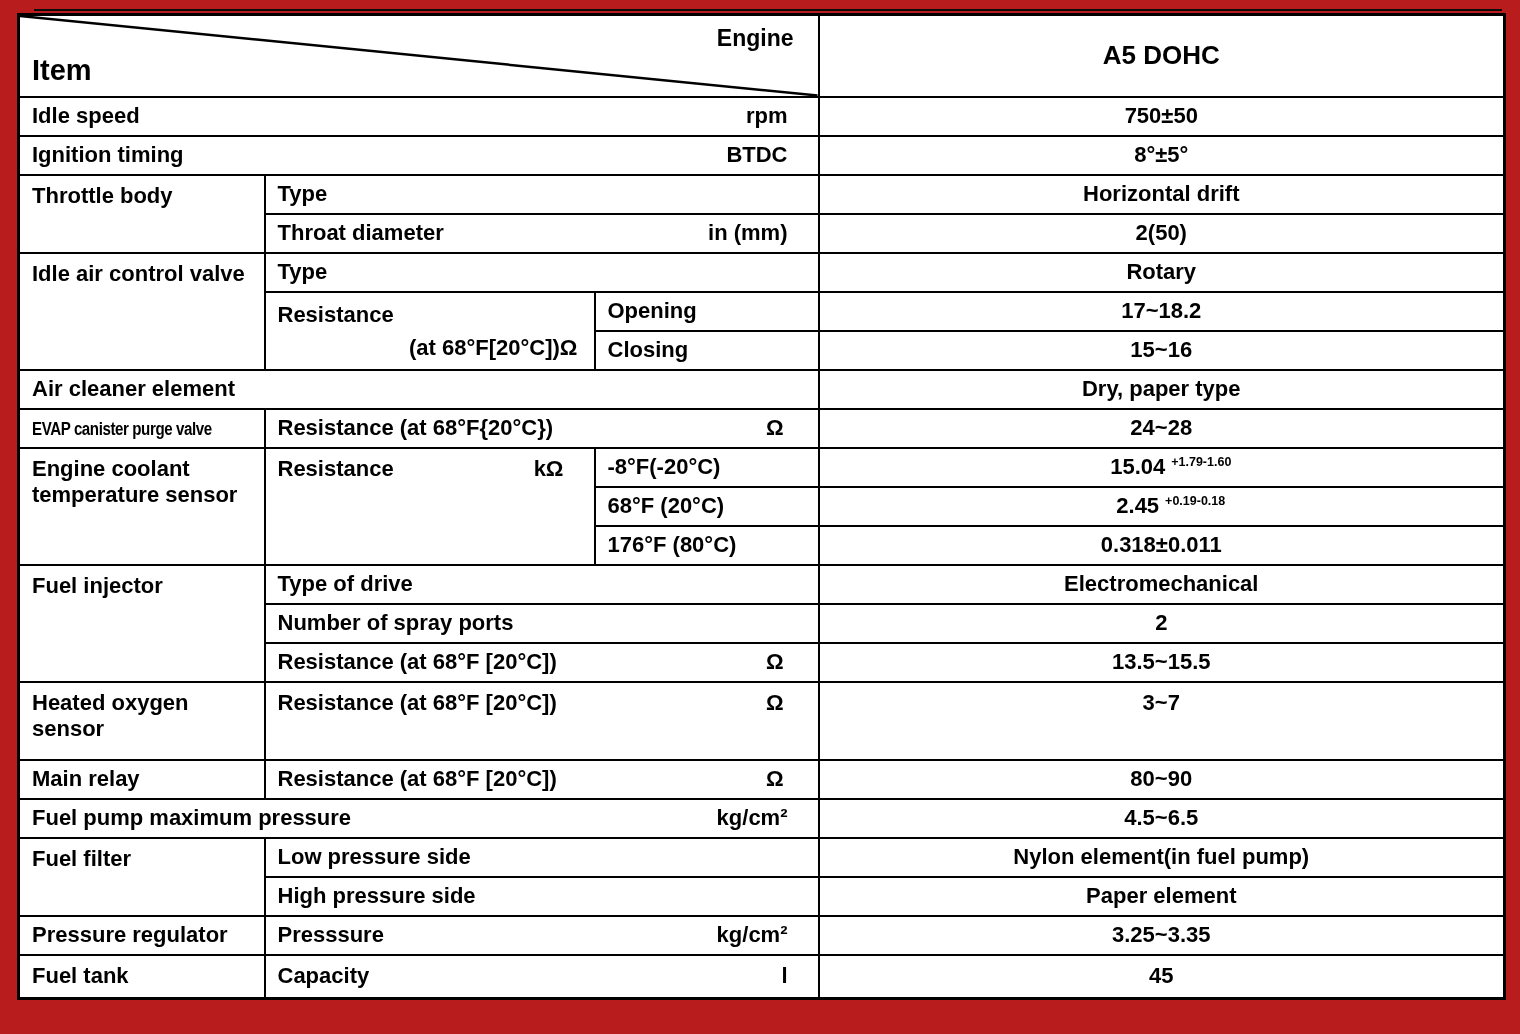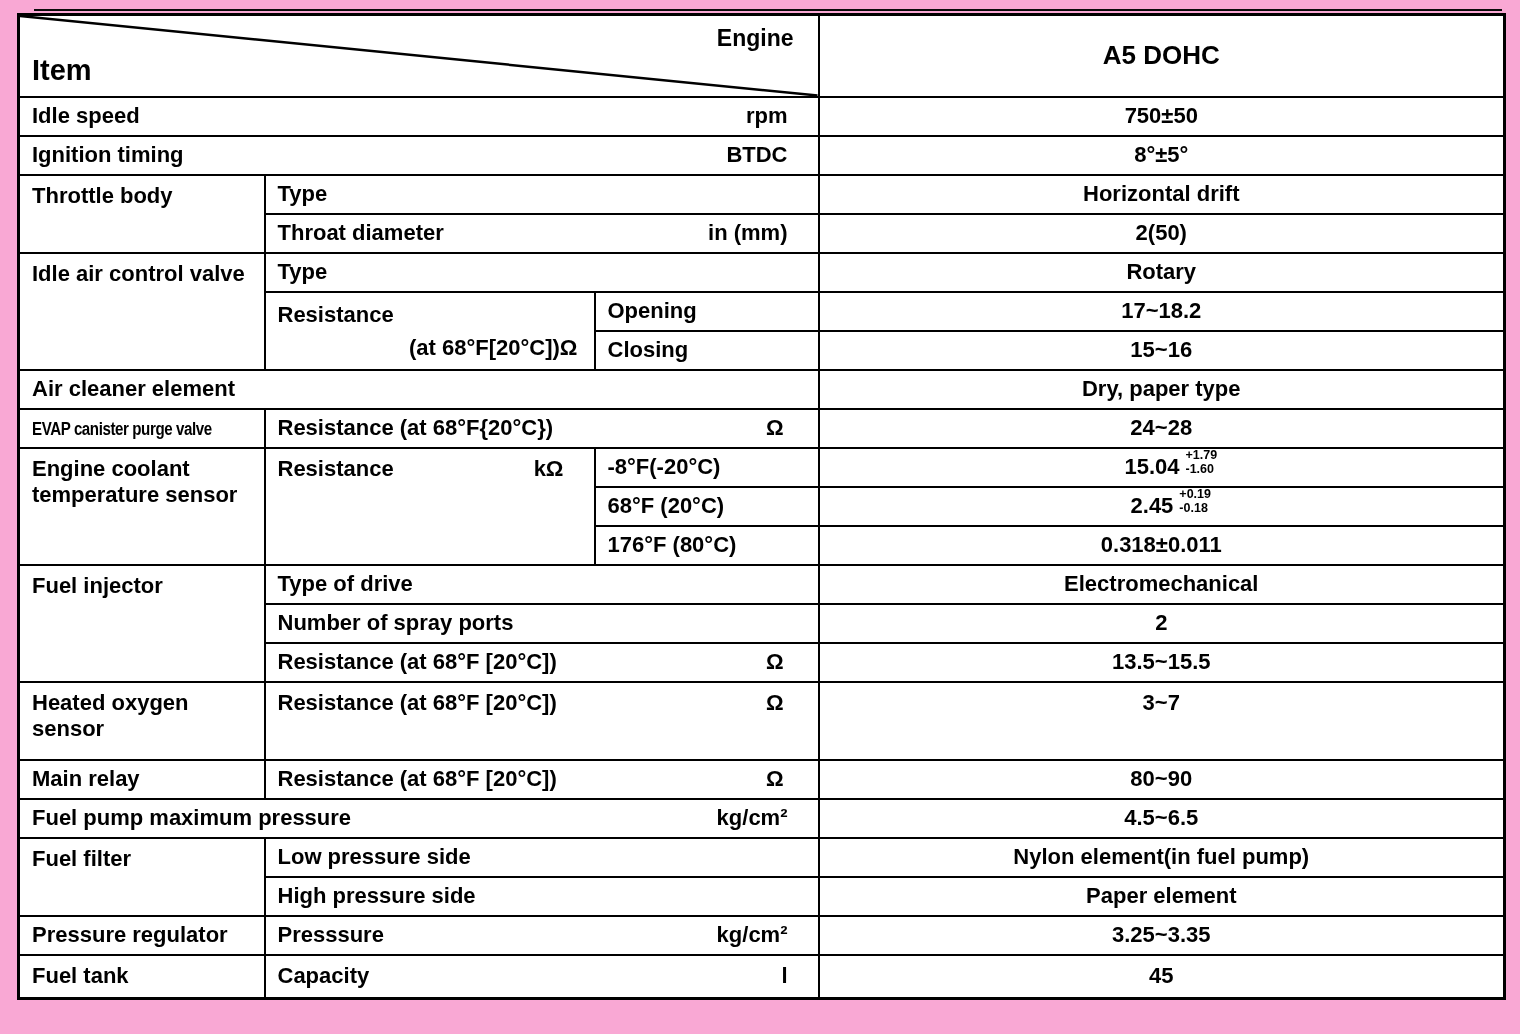--- a/index.html
+++ b/index.html
@@ -7,21 +7,21 @@
   body {
     font-family: "Liberation Sans", "DejaVu Sans", sans-serif;
     font-weight: 700;
     color: #000;
     -webkit-font-smoothing: antialiased;
   }
   .page {
     position: relative;
     width: 1520px;
     height: 1034px;
-    background: #f9a8d4;
+    background: #b91c1c;
     padding: 13px 16px 0 17px;
     overflow: hidden;
   }
   .scan-line {
     position: absolute;
     top: 9px; left: 34px; right: 18px;
     height: 2px;
     background: #0a0a0a;
   }
   table.spec {
@@ -71,21 +71,21 @@
     letter-spacing: -0.5px;
     transform: scaleX(0.84);
     transform-origin: left center;
     white-space: nowrap;
   }
 
   
   .tolv { display: inline-flex; align-items: center; justify-content: center; margin-left: 19px; }
   .tol {
     display: inline-flex;
-    flex-direction: column;
+    flex-direction: row;
     margin-left: 6px;
     font-size: 12.5px;
     line-height: 1.15;
     transform: translateY(-5px);
     text-align: left;
   }
 </style>
 </head>
 <body>
 

